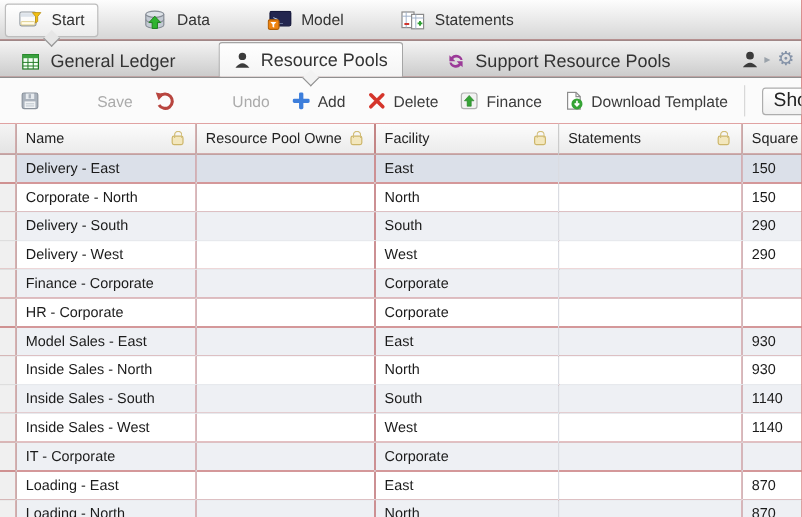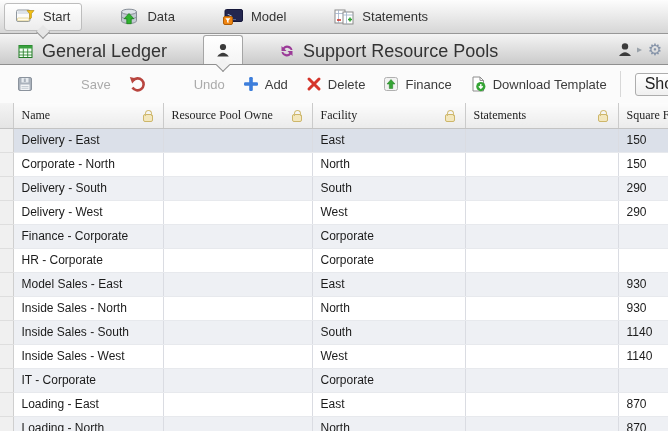--- a/index.html
+++ b/index.html
@@ -30,21 +30,21 @@
   }
 
   
   .ribbon2 {
     height: 31px; display: flex; align-items: flex-end; padding-left: 6px;
     background: linear-gradient(#f4f4f4, #cbcbcb);
     border-bottom: 1px solid #8f8f8f; position: relative; z-index: 3;
   }
   .ntab {
     display: flex; align-items: center; gap: 8px; height: 26px;
-    padding: 0 12px; margin-right: 24px; font-size: 18px; color: #333;
+    padding: 0 12px; margin-right: 24px; font-size: 15px; color: #333;
     white-space: nowrap; position: relative; cursor: default;
   }
   .ntab.selected {
     height: 29px; background: linear-gradient(#ffffff, #f4f4f4);
     border: 1px solid #a5a5a5; border-bottom: none; border-radius: 3px 3px 0 0;
   }
   .ntab.selected::after {
     content: ''; position: absolute; left: 50%; bottom: -6px;
     width: 9px; height: 9px; background: #f2f2f2;
     border-right: 1px solid #8f8f8f; border-bottom: 1px solid #8f8f8f;
@@ -82,21 +82,21 @@
   thead th {
     height: 25px; background: linear-gradient(#fcfcfc, #ebebeb);
     border-bottom: 1px solid #c3c3c3; border-right: 1px solid #cbcbcb; color: #222;
   }
   thead th.selcol { background: linear-gradient(#f4f4f4, #e4e4e4); }
   tbody td { border-right: 1px solid #dadce2; border-bottom: 1px solid #e7e9ed; color: #1b1b1b; background: #fff; }
   tr.striped td { background: #eef0f4; }
   tr.selected td { background: #dbe0e9; }
   td.selcol, th.selcol { padding: 0; }
   tbody td.selcol { background: #f0f0f0 !important; border-right: 1px solid #cfcfcf; border-bottom: 1px solid #dedede; }
-  .hcell { display: flex; align-items: center; justify-content: space-between; font-family: Liberation Serif, serif; }
+  .hcell { display: flex; align-items: flex-start; justify-content: space-between; }
 
   
   .lock { width: 10px; height: 8px; background: #f3e7bd; border: 1px solid #cdb66a; border-radius: 2px; position: relative; margin: 5px 2px 0 4px; flex: none; }
   .lock::before {
     content: ''; position: absolute; top: -5px; left: 1.6px; width: 4.5px; height: 5px;
     border: 1.5px solid #d2bd77; border-bottom: none; border-radius: 4px 4px 0 0;
   }
   .icon { display: inline-flex; align-items: center; justify-content: center; flex: none; }
 </style>
 </head>
@@ -162,20 +162,21 @@
         </span>
         <span>General Ledger</span>
       </div>
       <div class="ntab selected">
         <span class="icon">
           <svg width="14" height="14">
             <circle cx="7" cy="4" r="3.1" fill="#3b3b3b"></circle>
             <path d="M1.2 13.5 q5.8 -7.5 11.6 0 z" fill="#3b3b3b"></path>
           </svg>
         </span>
+        <span>Resource Pools</span>
       </div>
       <div class="ntab">
         <span class="icon">
           <svg width="16" height="16">
             <path d="M13.5 7 A5.5 5.5 0 0 0 4 4.5 L2.5 3 v5 h5 L5.6 6.1 A3.8 3.8 0 0 1 11.8 7 z" fill="#9b3a98"></path>
             <path d="M2.5 9 A5.5 5.5 0 0 0 12 11.5 L13.5 13 v-5 h-5 l1.9 1.9 A3.8 3.8 0 0 1 4.2 9 z" fill="#9b3a98"></path>
           </svg>
         </span>
         <span>Support Resource Pools</span>
       </div>

